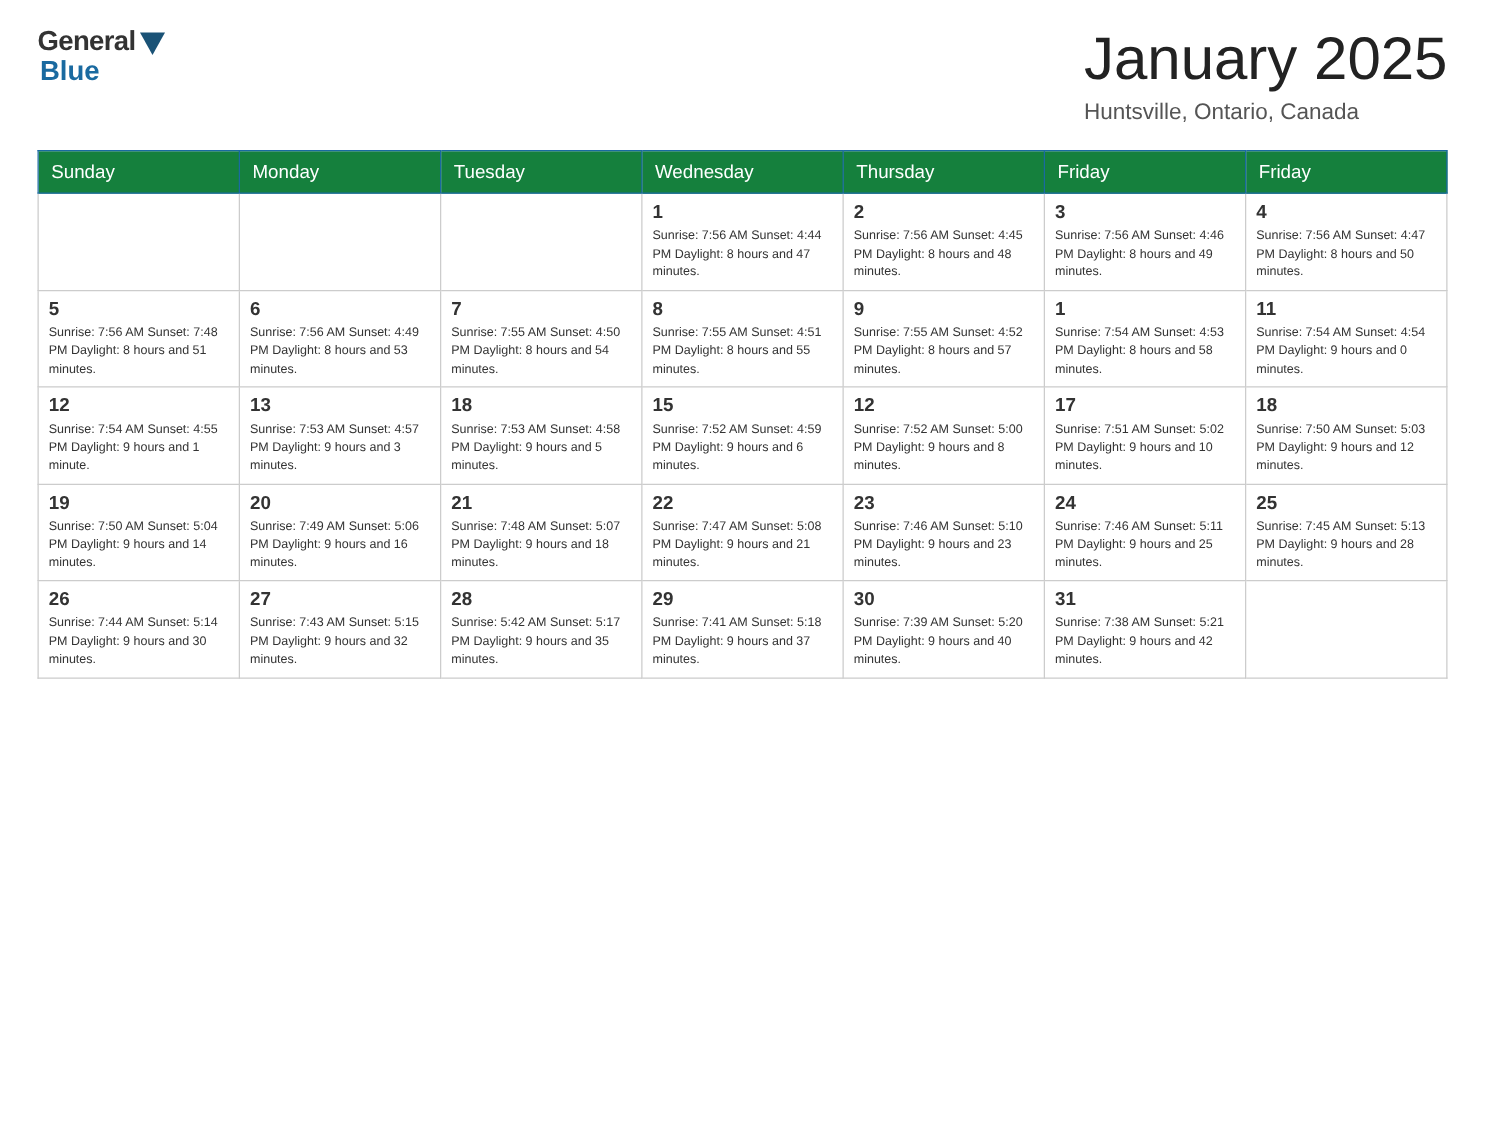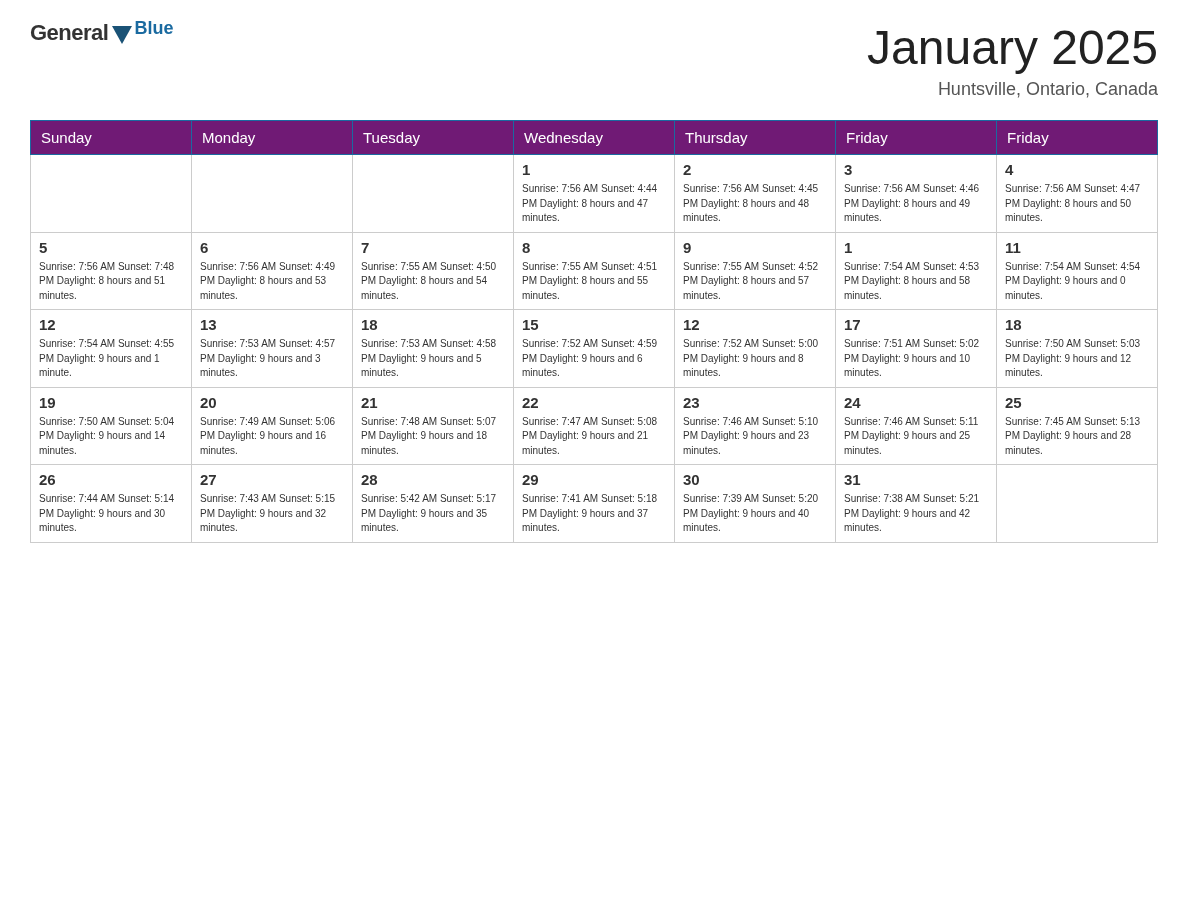--- a/index.html
+++ b/index.html
@@ -12,21 +12,21 @@
       padding: 20px 30px;
     }
     .header {
       display: flex;
       justify-content: space-between;
       align-items: flex-start;
       margin-bottom: 20px;
     }
     .logo {
       display: flex;
-      flex-direction: row;
+      flex-direction: column;
       align-items: flex-start;
     }
     .logo-top {
       display: flex;
       align-items: center;
     }
     .logo-general {
       font-size: 22px;
       font-weight: bold;
       color: #333;
@@ -35,45 +35,44 @@
     .logo-triangle {
       width: 0;
       height: 0;
       border-left: 10px solid transparent;
       border-right: 10px solid transparent;
       border-top: 18px solid #1a5276;
       margin-left: 4px;
       margin-top: 4px;
     }
     .logo-blue {
-      font-size: 18px;
+      font-size: 22px;
       font-weight: bold;
       color: #1a6aa0;
       margin-top: -2px;
       margin-left: 2px;
     }
     .title-section {
-      text-align: right;
     }
     .month-title {
       font-size: 48px;
       font-weight: normal;
       color: #222;
     }
     .location-title {
       font-size: 18px;
       color: #555;
       margin-top: 4px;
     }
     .calendar {
       width: 100%;
       border-collapse: collapse;
     }
     .calendar thead tr th {
-      background-color: #701a75;
+      background-color: #15803d;
       color: #fff;
       font-size: 15px;
       font-weight: normal;
       padding: 8px 10px;
       text-align: left;
       border: 1px solid #1a6aa0;
     }
     .calendar tbody tr td {
       border: 1px solid #ccc;
       vertical-align: top;

